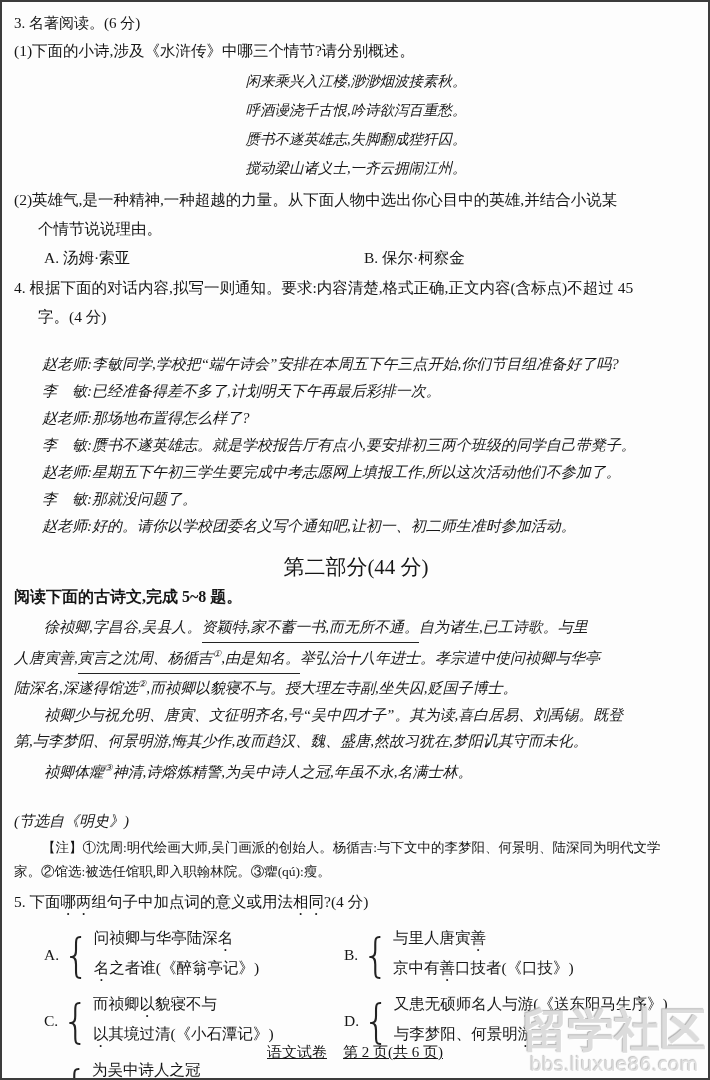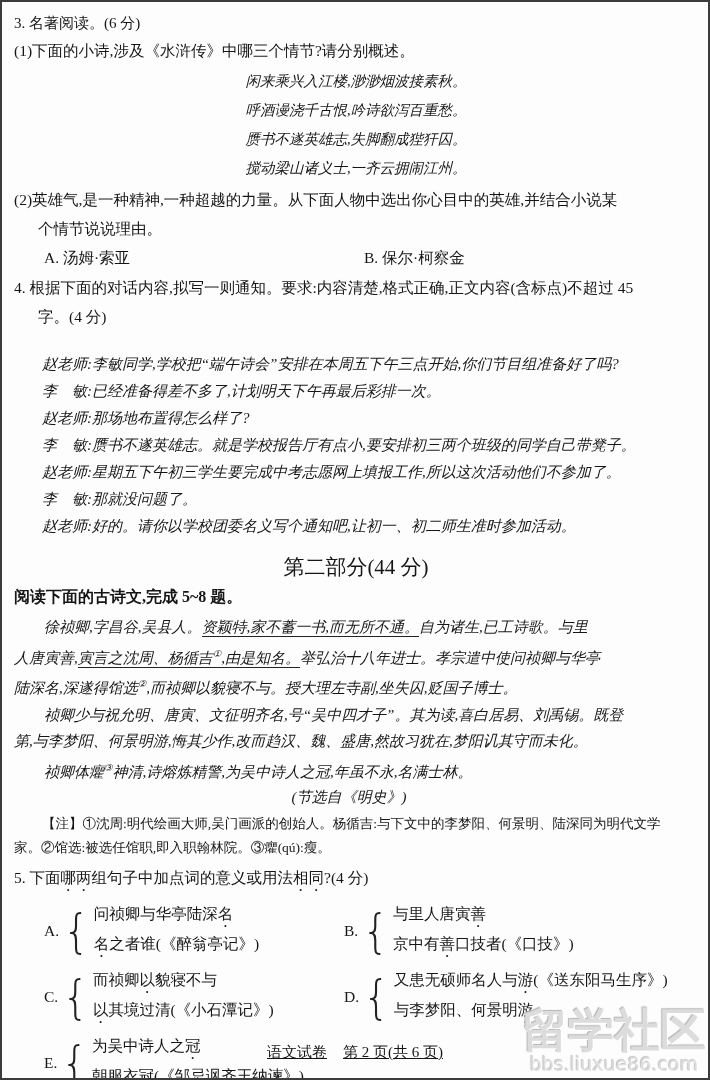--- a/index.html
+++ b/index.html
@@ -22,23 +22,23 @@
   .poem { text-align:center; font-size:14.5px; line-height:29px; margin:2px 0; }
   .choices-row { display:flex; font-size:15.5px; line-height:30px; }
   .choice-a { padding-left:30px; width:320px; }
   .dialogue { margin-top:20px; }
   .dialogue .line { font-size:15px; line-height:27px; padding-left:28px; }
   .part2-title { text-align:center; font-weight:normal; font-size:21px; line-height:30px; margin-top:12px; }
   .instruction { font-weight:bold; font-size:16px; line-height:30px; }
   .passage { margin-top:2px; }
   .passage .line { font-size:15px; line-height:26.5px; }
   .passage .first { padding-left:30px; }
-  .ul { border-bottom:1.3px solid #222; padding-bottom:1px; }
+  .ul { border-bottom:1.3px solid #222; padding-bottom:7px; }
   sup { font-size:9.5px; }
-  .source { text-align:center; font-size:15px; line-height:25px; padding-right:14px; }
+  .source { text-align:left; font-size:15px; line-height:25px; padding-right:14px;margin-top:24px; }
   .notes { margin-top:2px; }
   .notes .line { font-size:13.5px; line-height:24px; }
   .notes .first { padding-left:28px; }
   .q5-stem { font-size:15.5px; line-height:28px; margin-top:4px; }
   .dot {
     -webkit-text-emphasis:filled dot #161616;
     text-emphasis:filled dot #161616;
     -webkit-text-emphasis-position:under right;
     text-emphasis-position:under right;
   }

